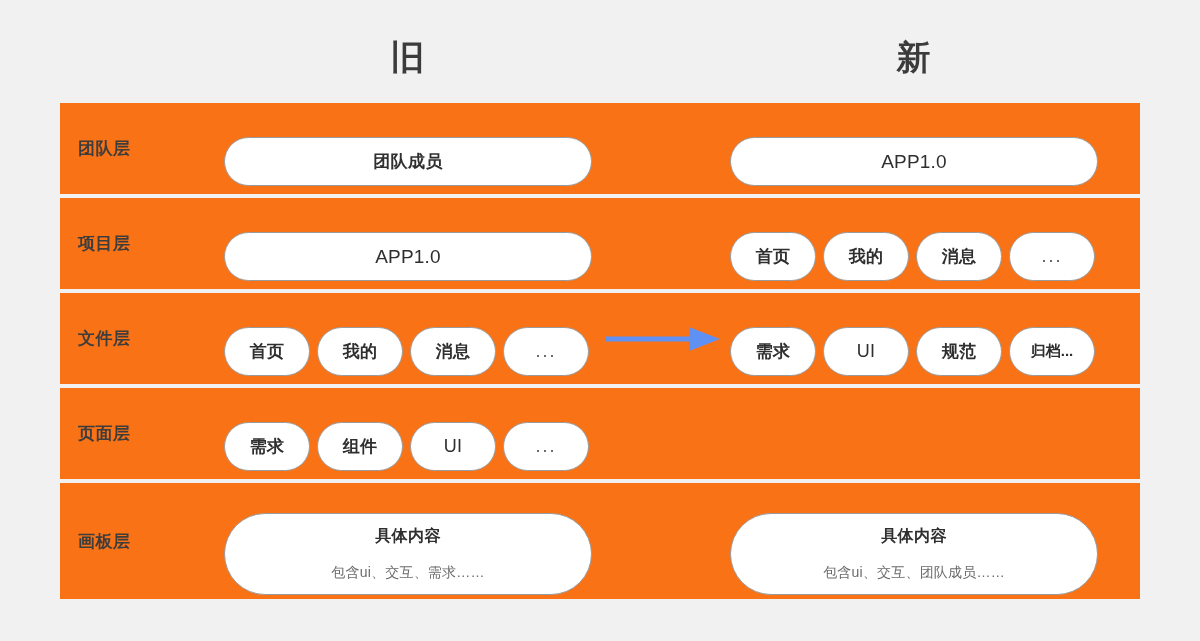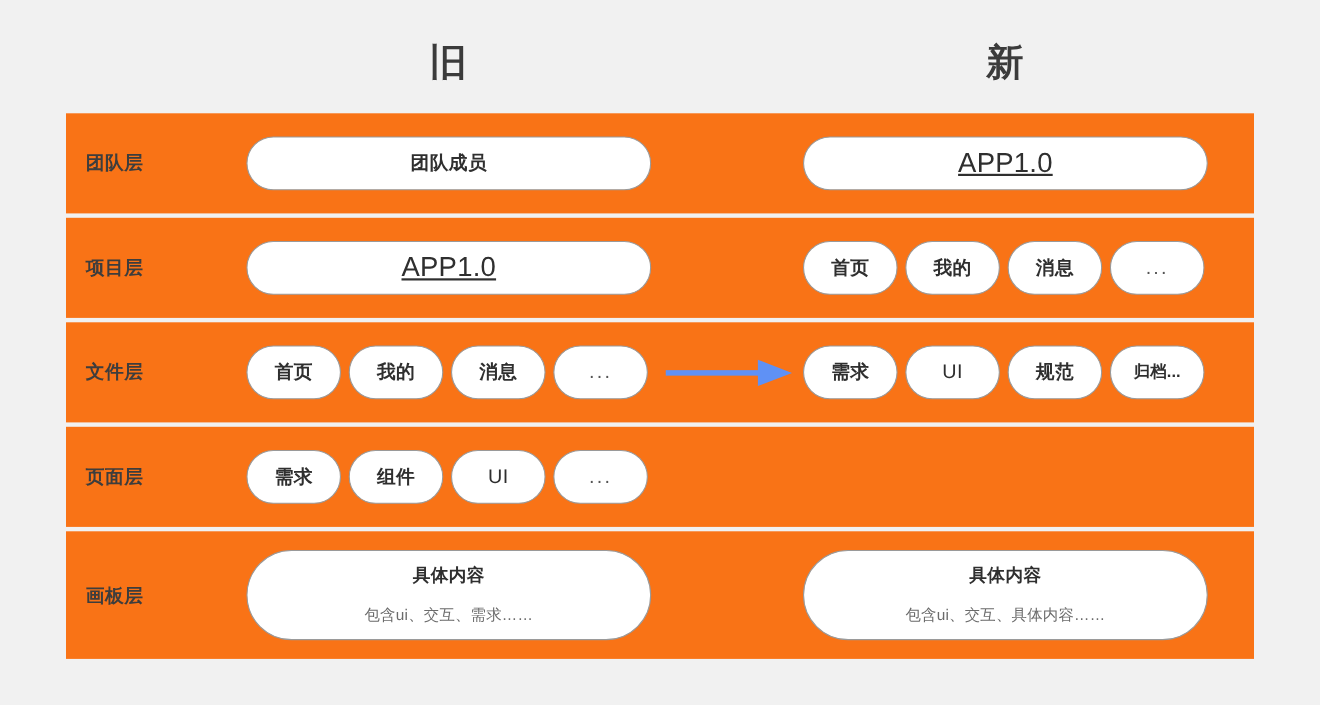--- a/index.html
+++ b/index.html
@@ -70,21 +70,21 @@
     font-size: 17px;
     font-weight: 700;
     color: #3d3d3d;
     letter-spacing: 0.5px;
     white-space: nowrap;
   }
 
   
   .cell {
     position: absolute;
-    top: 0;
+    top: 13px;
     height: 100%;
     display: flex;
     align-items: center;
   }
   .cell.old { left: 164px; width: 368px; }
   .cell.new { left: 670px; width: 368px; }
 
   
   .pill {
     background: #ffffff;
@@ -100,23 +100,22 @@
   }
   .pill.wide {
     width: 368px;
     height: 49px;
     font-size: 17px;
     font-weight: 700;
     letter-spacing: 0.4px;
   }
   .pill.wide.plain {
     font-weight: 400;
-    font-size: 25px;
+    font-size: 19px;
     letter-spacing: 0.2px;
-    text-decoration: underline;
   }
   .pill.tall {
     width: 368px;
     height: 82px;
     gap: 17px;
   }
   .pill.tall .t1 {
     font-size: 16px;
     font-weight: 700;
     color: #2f2f2f;
@@ -249,19 +248,19 @@
         <div class="row-label">画板层</div>
         <div class="cell old">
           <div class="pill tall">
             <div class="t1">具体内容</div>
             <div class="t2">包含ui、交互、需求……</div>
           </div>
         </div>
         <div class="cell new">
           <div class="pill tall">
             <div class="t1">具体内容</div>
-            <div class="t2">包含ui、交互、具体内容……</div>
+            <div class="t2">包含ui、交互、团队成员……</div>
           </div>
         </div>
       </div>
     </div>
 
 </div>
 
 </body></html>

